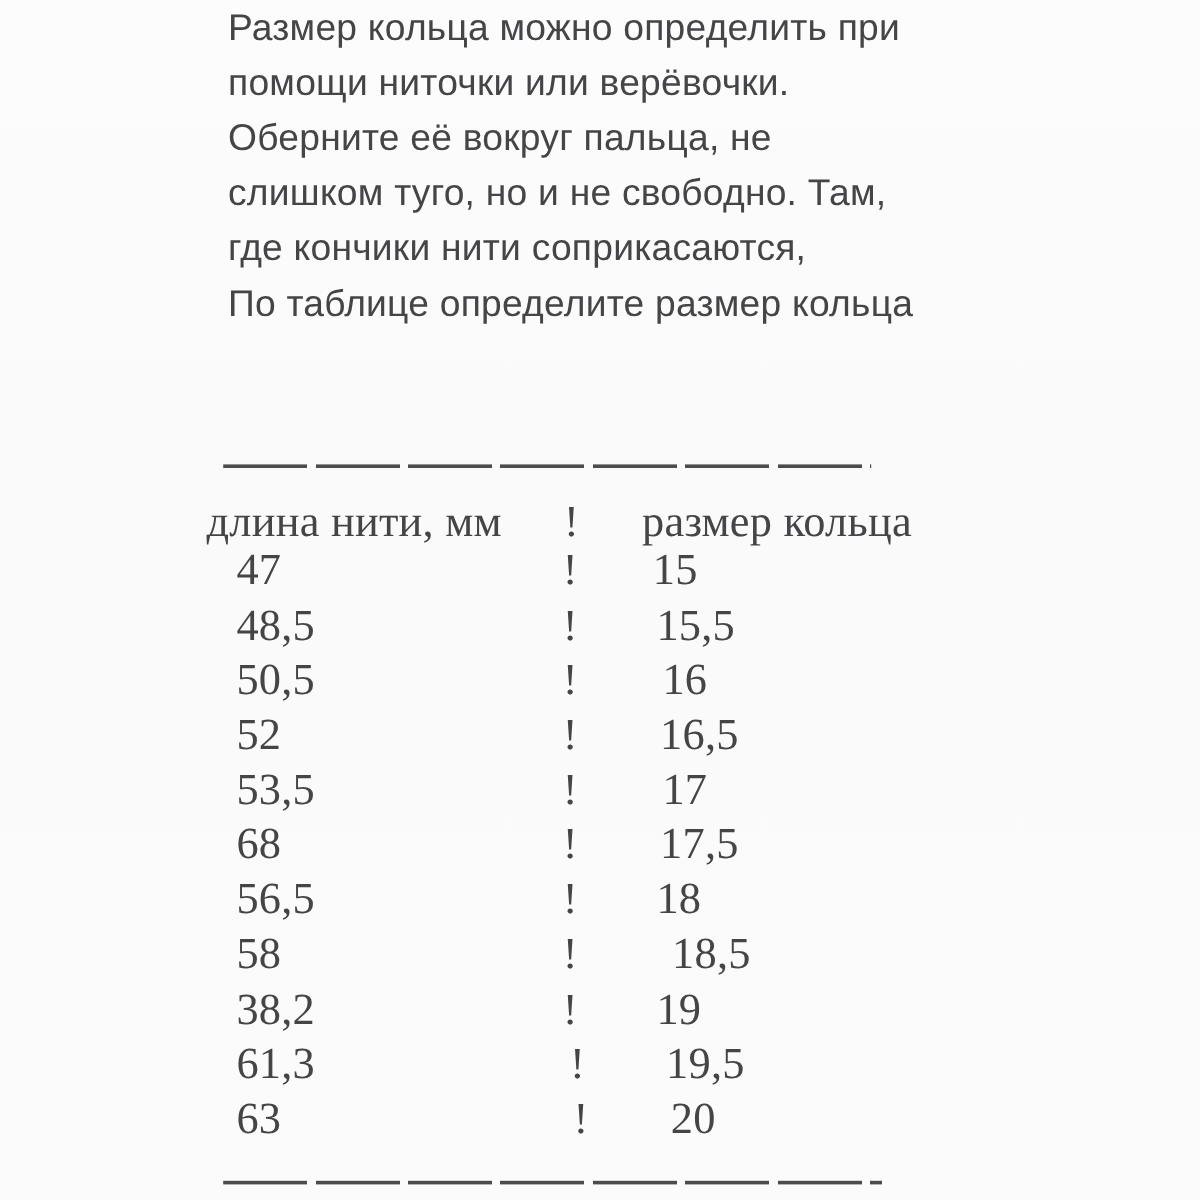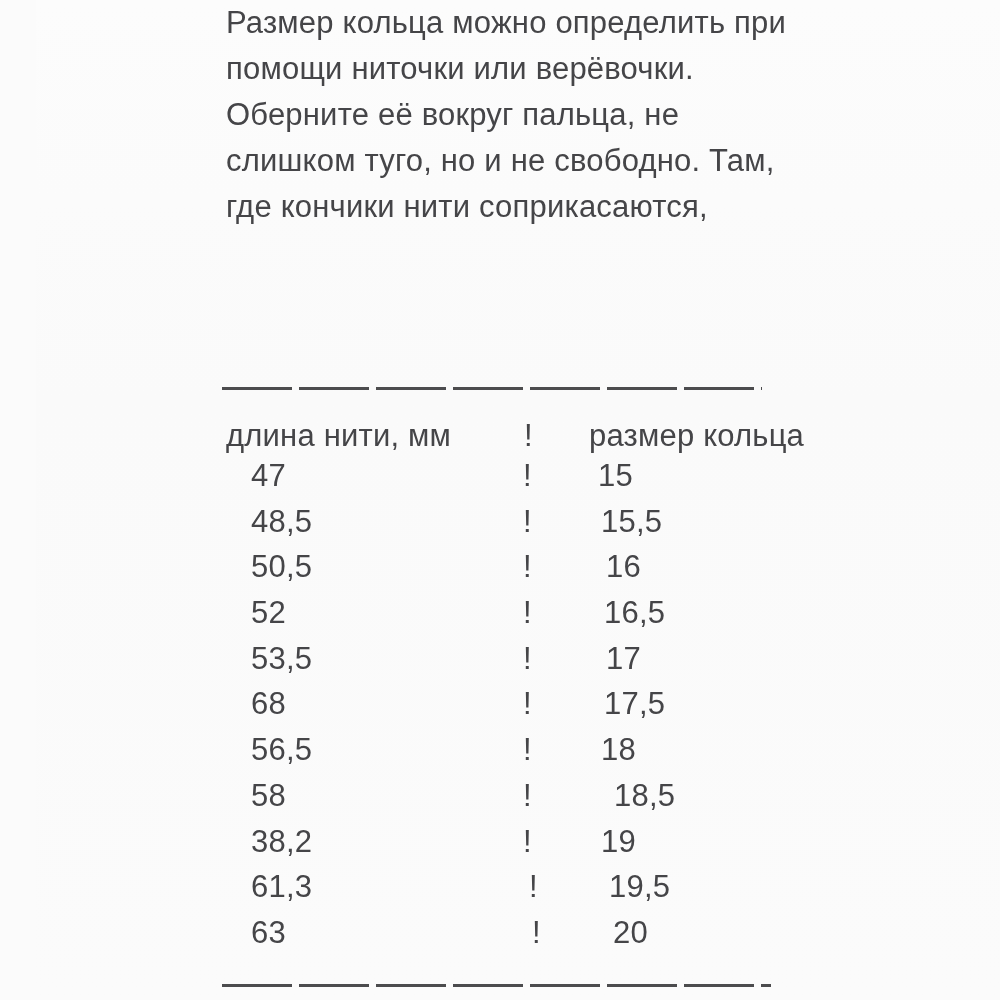--- a/index.html
+++ b/index.html
@@ -12,21 +12,20 @@
     background: #fbfbfb;
     font-family: "Liberation Sans", "DejaVu Sans", sans-serif;
     color: #454548;
     position: relative;
     overflow: hidden;
   }
   .page {
     position: absolute;
     inset: 0;
     background: linear-gradient(180deg, #fcfcfc 0%, #fafafa 40%, #fbfbfb 100%);
-    margin-left: 36px;
   }
   
   .intro {
     position: absolute;
     left: 190px;
     top: 0;
     width: 620px;
   }
   .intro-line {
     font-size: 31px;
@@ -46,25 +45,26 @@
     top: 387px;
     width: 540px;
   }
   .dash-rule.bottom {
     top: 984px;
     width: 549px;
   }
   
   .ring-table {
     position: absolute;
-    left: 190px;
+    left: 172px;
     top: 420px;
     width: 620px;
-    font-size: 31px;
+    font-size: 37px;
     letter-spacing: 0.2px;
+    font-family: Liberation Serif, serif;
   }
   .t-header {
     position: relative;
     height: 40px;
     line-height: 31px;
     white-space: nowrap;
   }
   .t-header .cell-length { position: absolute; left: 0; }
   .t-header .cell-sep    { position: absolute; left: 298px; }
   .t-header .cell-size   { position: absolute; left: 363px; text-align: center; }
@@ -101,20 +101,21 @@
 <body>
 
 <div class="page">
 
   <div class="intro">
     <div class="intro-line">Размер кольца можно определить при</div>
     <div class="intro-line">помощи ниточки или верёвочки.</div>
     <div class="intro-line">Оберните её вокруг пальца, не</div>
     <div class="intro-line">слишком туго, но и не свободно. Там,</div>
     <div class="intro-line">где кончики нити соприкасаются,</div>
+    <div class="intro-line">По таблице определите размер кольца</div>
   </div>
 
   <div class="dash-rule top"></div>
 
   <div class="ring-table">
     <div class="t-header">
       <span class="cell-length">длина нити, мм</span>
       <span class="cell-sep">!</span>
       <span class="cell-size">размер кольца</span>
     </div>

